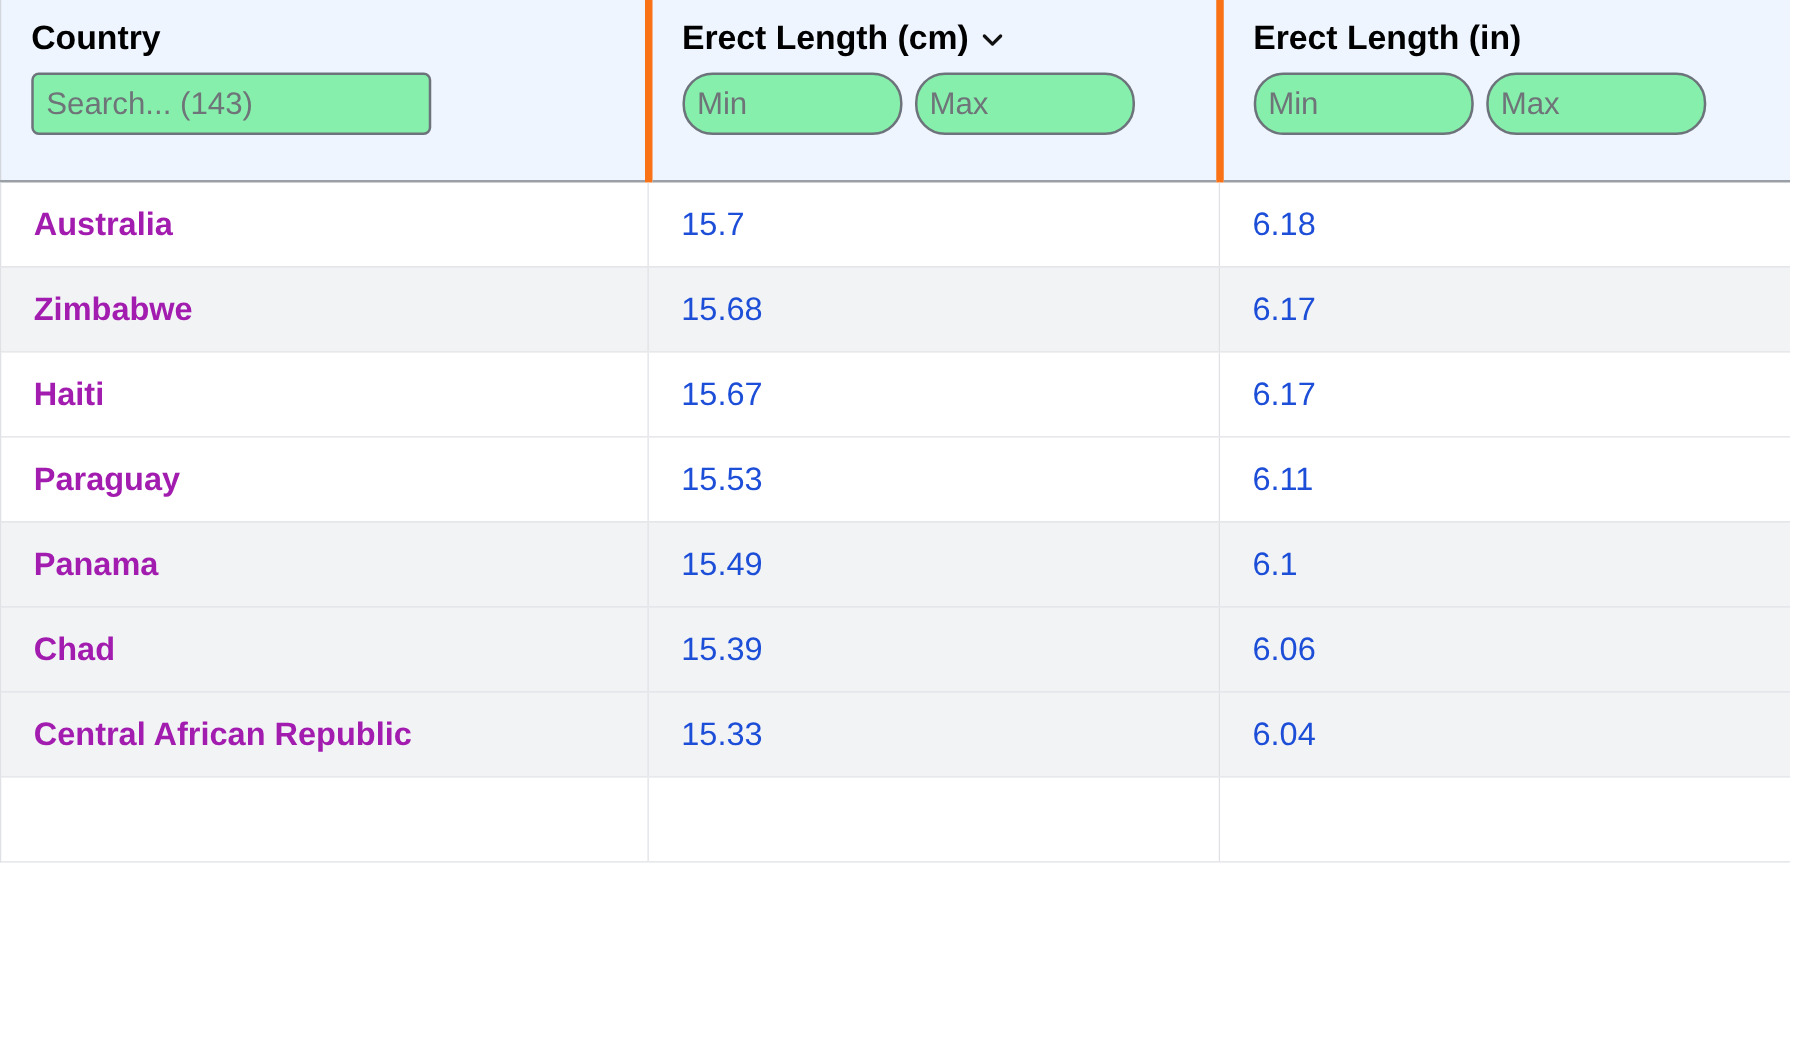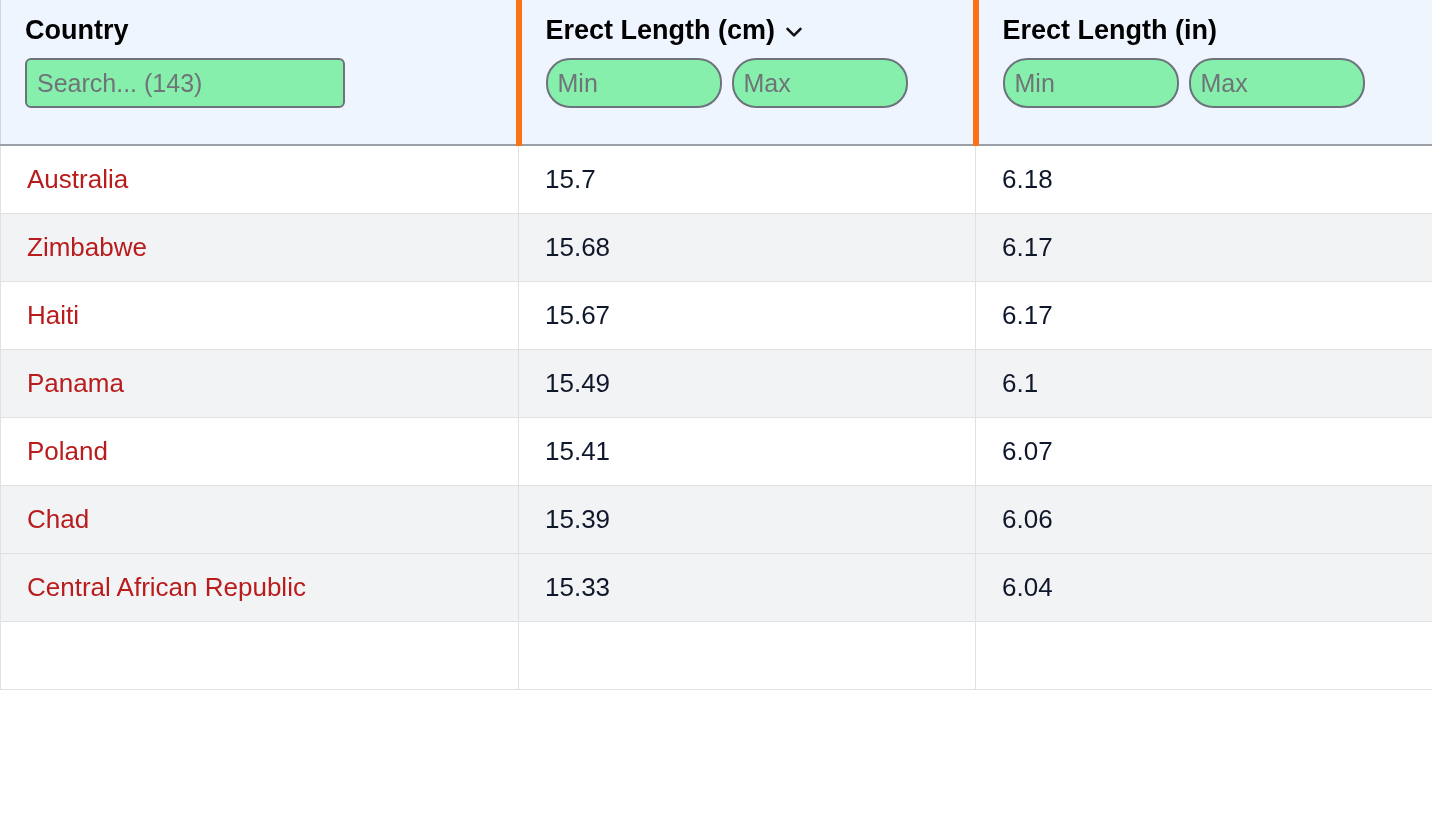--- a/index.html
+++ b/index.html
@@ -102,30 +102,30 @@
     border-left: 1px solid #dfe1e5;
     border-bottom: 1px solid #dfe1e5;
     padding: 0 0 0 26px;
     height: 68px;
     vertical-align: middle;
     box-sizing: border-box;
   }
   td.cell:last-child { border-right: 0; }
 
   .country-link {
-    color: #b91c1c;
+    color: #a21caf;
     font-size: 26px;
-    font-weight: normal;
+    font-weight: bold;
     text-decoration: none;
     white-space: nowrap;
     cursor: pointer;
   }
 
   .value-text {
-    color: #0f172a;
+    color: #1d4ed8;
     font-size: 26px;
     font-weight: normal;
     white-space: nowrap;
   }
 
   col.c-country { width: 518px; }
   col.c-cm      { width: 457px; }
   col.c-in      { width: 465px; }
 </style>
 </head>
@@ -188,30 +188,30 @@
         <tr class="data-row striped">
           <td class="cell"><a class="country-link">Zimbabwe</a></td>
           <td class="cell"><span class="value-text">15.68</span></td>
           <td class="cell"><span class="value-text">6.17</span></td>
         </tr>
         <tr class="data-row">
           <td class="cell"><a class="country-link">Haiti</a></td>
           <td class="cell"><span class="value-text">15.67</span></td>
           <td class="cell"><span class="value-text">6.17</span></td>
         </tr>
+        <tr class="data-row">
+          <td class="cell"><a class="country-link">Paraguay</a></td>
+          <td class="cell"><span class="value-text">15.53</span></td>
+          <td class="cell"><span class="value-text">6.11</span></td>
+        </tr>
         <tr class="data-row striped">
           <td class="cell"><a class="country-link">Panama</a></td>
           <td class="cell"><span class="value-text">15.49</span></td>
           <td class="cell"><span class="value-text">6.1</span></td>
         </tr>
-        <tr class="data-row">
-          <td class="cell"><a class="country-link">Poland</a></td>
-          <td class="cell"><span class="value-text">15.41</span></td>
-          <td class="cell"><span class="value-text">6.07</span></td>
-        </tr>
         <tr class="data-row striped">
           <td class="cell"><a class="country-link">Chad</a></td>
           <td class="cell"><span class="value-text">15.39</span></td>
           <td class="cell"><span class="value-text">6.06</span></td>
         </tr>
         <tr class="data-row striped">
           <td class="cell"><a class="country-link">Central African Republic</a></td>
           <td class="cell"><span class="value-text">15.33</span></td>
           <td class="cell"><span class="value-text">6.04</span></td>
         </tr>

